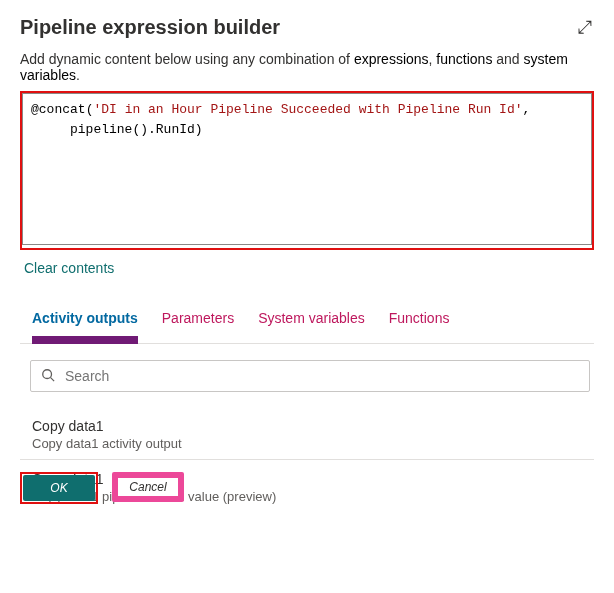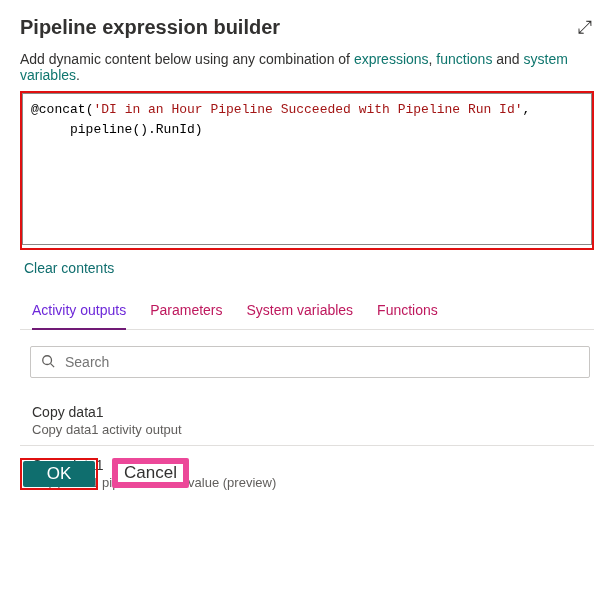--- a/index.html
+++ b/index.html
@@ -9,21 +9,21 @@
     font-size: 14px;
     color: #323130;
     background: #fff;
     width: 614px; height: 593px;
   }
   .panel { padding: 16px 20px 0 20px; position: relative; }
   .header-row { display: flex; justify-content: space-between; align-items: flex-start; }
   h1 { font-size: 20px; font-weight: 600; margin: 0 8px 12px 0; }
   .expand-icon { font-size: 18px; line-height: 1; color: #323130; cursor: pointer; padding: 2px; }
   .intro { font-size: 14px; color: #323130; margin-bottom: 8px; }
-  .intro a { color: #0f766e; text-decoration: none; cursor: pointer; }
+  .intro a { color: #000000; text-decoration: none; cursor: pointer; }
   .editor-wrap { border: 2px solid #e01010; position: relative; }
   .editor {
     width: 100%; height: 152px;
     font-family: "Consolas","Courier New",monospace;
     font-size: 13px;
     border: 1px solid #8a8886;
     padding: 4px 6px 4px 6px;
     resize: none;
     line-height: 1.5;
     white-space: pre;
@@ -43,43 +43,43 @@
     color: #000;
     background: transparent;
     border: 1px solid transparent;
   }
   .code-overlay .at { color: #000; }
   .code-overlay .fn { color: #000; }
   .code-overlay .str { color: #a31515; }
   .editor { color: transparent; caret-color: #000; }
   .clear-link {
     display: inline-block;
-    margin: 10px 0 18px 4px;
+    margin: 10px 0 26px 4px;
     color: #0f6e6e;
     font-size: 14px;
     cursor: pointer;
   }
   .tabs {
     display: flex;
     border-bottom: 1px solid #e1dfdd;
     gap: 24px;
     padding: 0 12px;
   }
   .tab {
     padding: 8px 0 10px 0;
     font-size: 14px;
     color: #be185d;
     cursor: pointer;
     border-bottom: 2px solid transparent;
     margin-bottom: -1px;
   }
   .tab.active {
-    color: #6d28d9;
-    font-weight: 400;
-    border-bottom: 2px solid #701a75;
+    color: #0369a1;
+    font-weight: 700;
+    border-bottom: 8px solid #701a75;
   }
   .search-wrap {
     margin: 16px 4px 8px 10px;
     border: 1px solid #c8c6c4;
     border-radius: 2px;
     display: flex; align-items: center;
     padding: 6px 10px;
     gap: 8px;
   }
   .search-icon { color: #605e5c; font-size: 14px; }
@@ -94,24 +94,24 @@
   .footer {
     position: absolute;
     left: 20px; bottom: 12px;
     display: flex; gap: 14px;
     border-top: 1px solid #e1dfdd;
     padding-top: 12px;
     width: calc(100% - 40px);
   }
   .btn {
     min-width: 72px; height: 30px;
-    font-size: 17px;
+    font-size: 12px;
     cursor: pointer;
     border-radius: 2px;
-    display: inline-flex; align-items: center; justify-content: center;
+    display: inline-flex; align-items: center; justify-content: center; font-style: italic;
   }
   .btn-primary-wrap { border: 2px solid #e01010; padding: 1px; }
   .btn-primary { background: #0f6e6e; color: #fff; border: none; width: 72px; height: 26px; }
   .btn-secondary { background: #fff; color: #323130; border: 6px solid #ec4899; }
 </style>
 </head>
 <body>
 
 <div class="panel">
 

